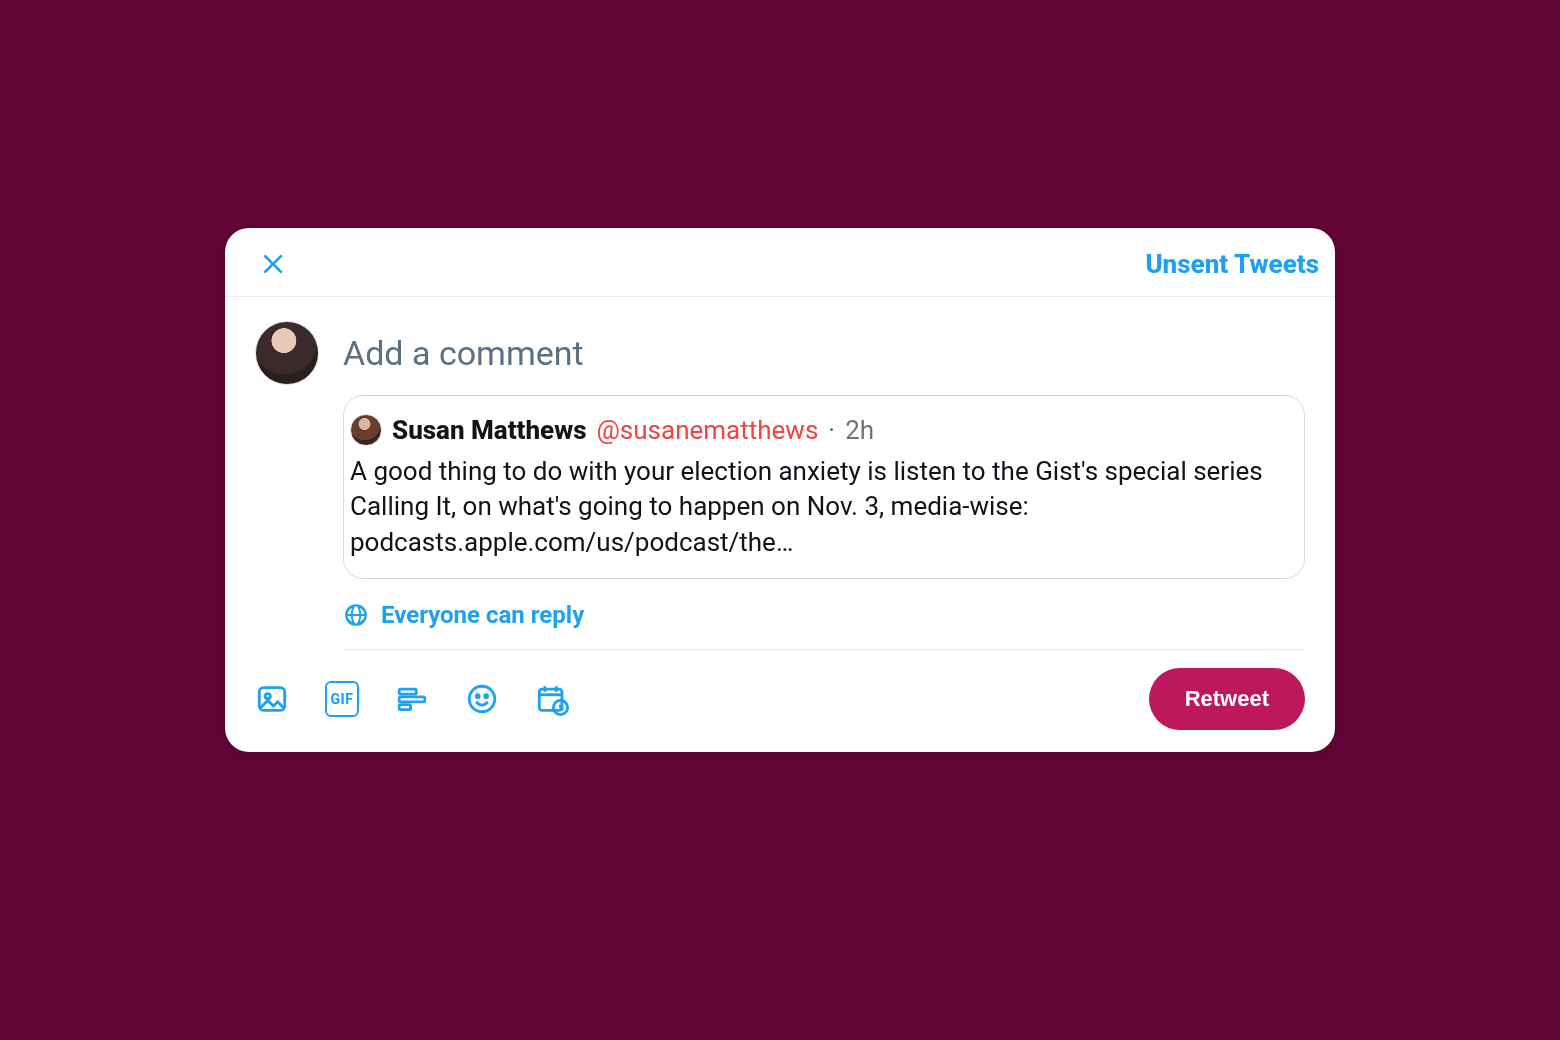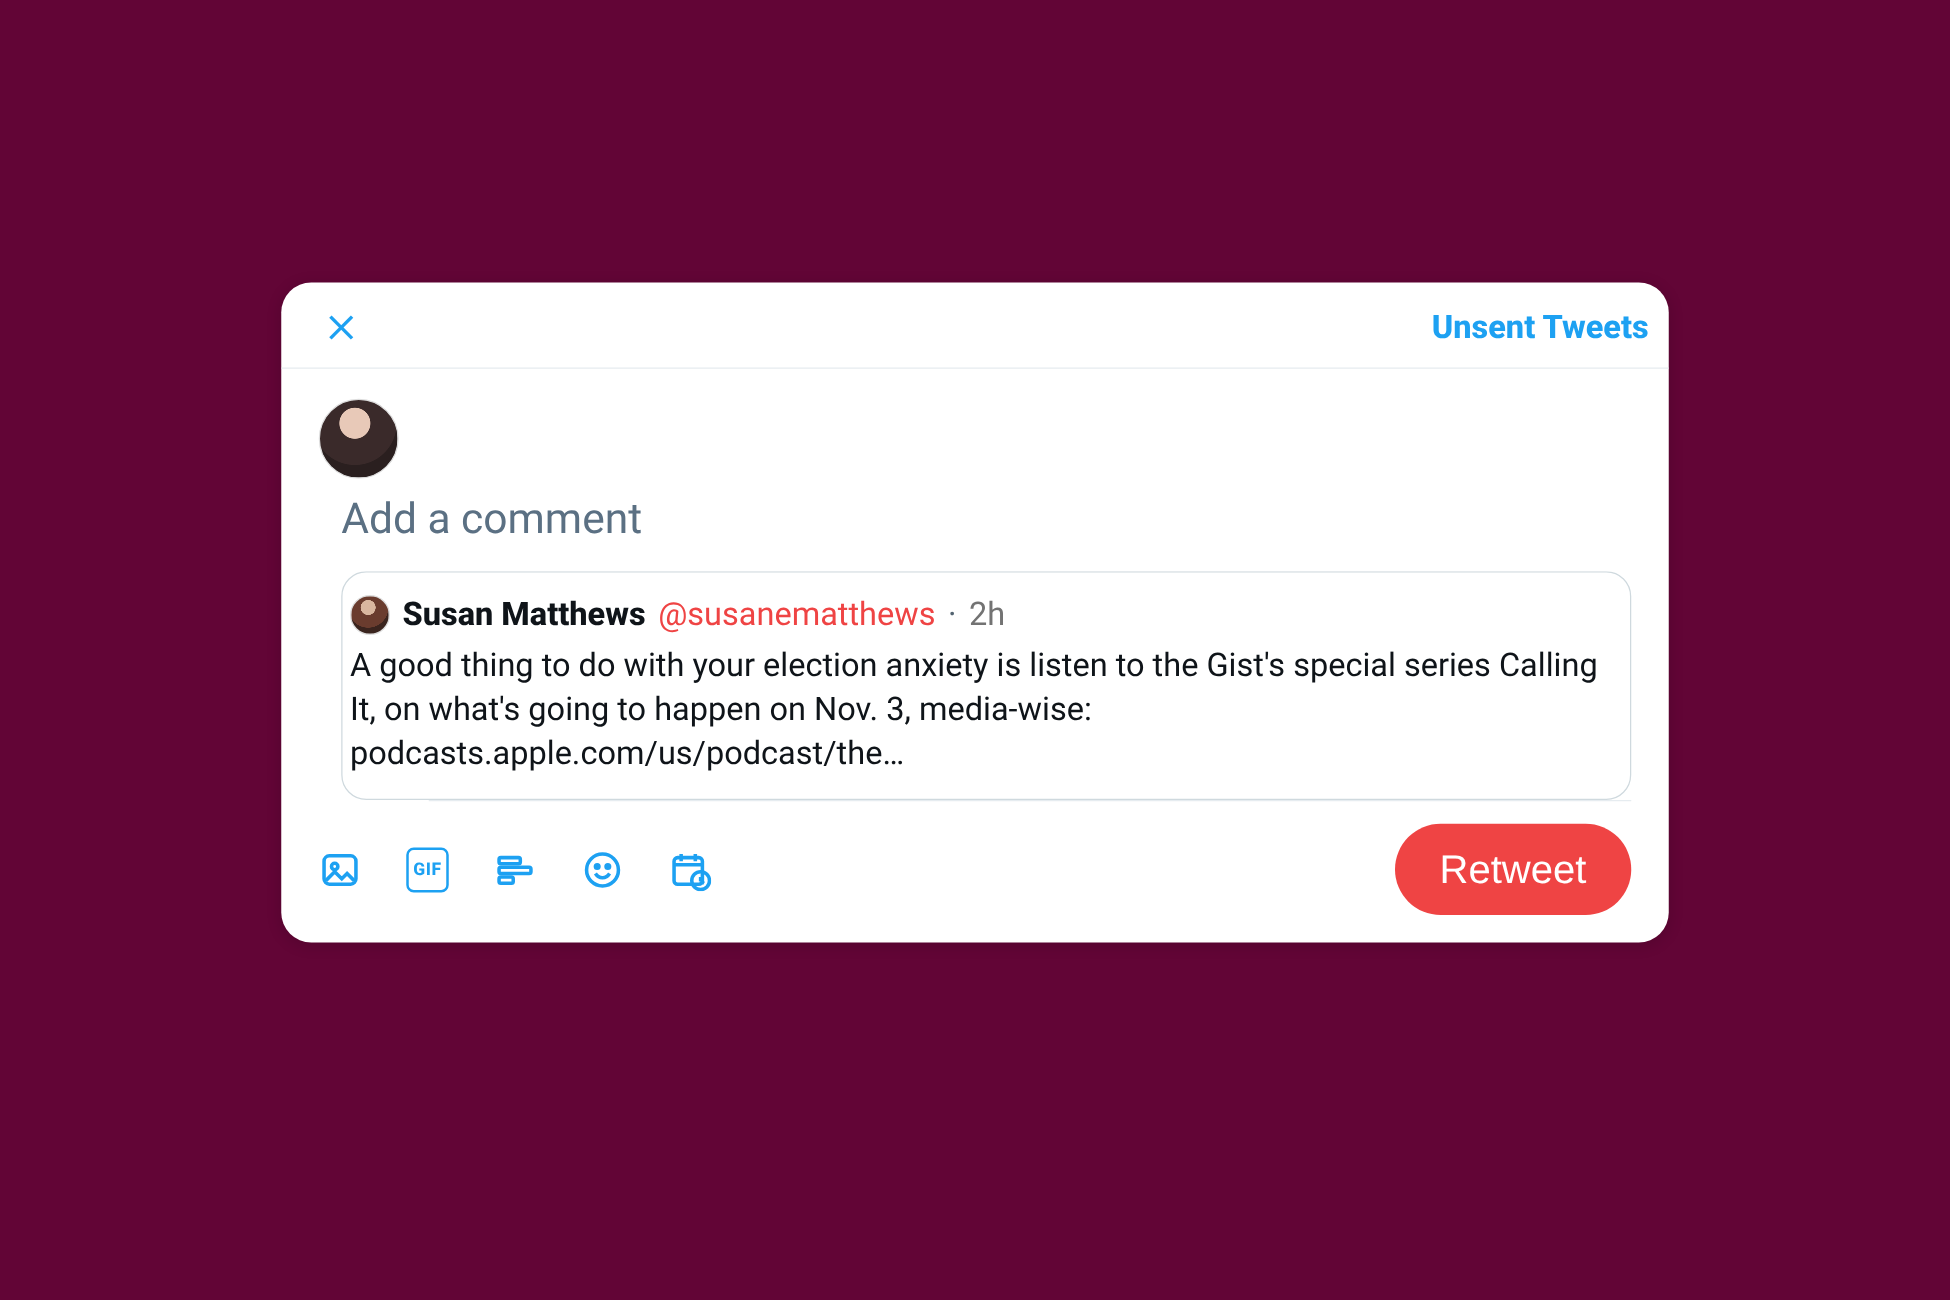--- a/index.html
+++ b/index.html
@@ -38,21 +38,20 @@
   .close-btn svg { width: 26px; height: 26px; stroke: #1da1f2; stroke-width: 2.5; }
   .unsent {
     color: #1da1f2;
     font-weight: 800;
     font-size: 26px;
     cursor: pointer;
   }
   .body {
     display: flex;
     padding: 24px 30px 0 30px;
-    flex-direction: column;
   }
   .avatar-col { width: 70px; flex-shrink: 0; }
   .avatar {
     width: 64px; height: 64px; border-radius: 50%;
     background: radial-gradient(circle at 45% 30%, #e8c9b8 0 22%, #3a2a2a 23% 60%, #2a1f1f 61% 100%);
     border: 1px solid #ddd;
   }
   .content-col { flex: 1; padding-left: 18px; }
   .comment-input {
     width: 100%;
@@ -101,24 +100,24 @@
   .toolbar {
     display: flex;
     align-items: center;
     justify-content: space-between;
     padding: 18px 30px 22px 30px;
   }
   .icons { display: flex; gap: 36px; align-items: center; }
   .tb-icon { width: 34px; height: 34px; display:flex; align-items:center; justify-content:center; cursor:pointer; }
   .tb-icon svg { width: 34px; height: 34px; stroke: #1da1f2; fill: none; stroke-width: 2; }
   .retweet-btn {
-    background: #ef4444;
+    background: #be185d;
     color: #fff;
-    font-weight: 400;
-    font-size: 32px;
+    font-weight: 700;
+    font-size: 22px;
     border: none;
     border-radius: 40px;
     padding: 18px 36px;
     cursor: pointer;
   }
   .gif-box {
     border: 2.2px solid #1da1f2;
     border-radius: 6px;
     width: 40px; height: 36px;
     display:flex; align-items:center; justify-content:center;
@@ -154,20 +153,26 @@
       <div class="quoted">
         <div class="q-header">
           <div class="q-avatar"></div>
           <span class="q-name">Susan Matthews</span>
           <span class="q-handle">@susanematthews</span>
           <span class="q-dot">·</span>
           <span class="q-time">2h</span>
         </div>
         <div class="q-text">A good thing to do with your election anxiety is listen to the Gist's special series Calling It, on what's going to happen on Nov. 3, media-wise: podcasts.apple.com/us/podcast/the…</div>
       </div>
+      <div class="reply-row">
+        <svg viewBox="0 0 24 24">
+            <path d="M12 2a10 10 0 100 20 10 10 0 000-20zm7.9 9h-3.05a16 16 0 00-1.3-5.4A8.03 8.03 0 0119.9 11zM12 4c1 0 2.6 2.4 3 7H9c.4-4.6 2-7 3-7zM8.45 5.6A16 16 0 007.15 11H4.1a8.03 8.03 0 014.35-5.4zM4.1 13h3.05a16 16 0 001.3 5.4A8.03 8.03 0 014.1 13zM12 20c-1 0-2.6-2.4-3-7h6c-.4 4.6-2 7-3 7zm3.55-1.6a16 16 0 001.3-5.4h3.05a8.03 8.03 0 01-4.35 5.4z"></path>
+          </svg>
+        <span>Everyone can reply</span>
+      </div>
     </div>
   </div>
 
   <div class="content-divider"></div>
 
   <div class="toolbar">
     <div class="icons">
       <div class="tb-icon">
         <svg viewBox="0 0 24 24">
             <rect x="3" y="4" width="18" height="16" rx="3"></rect>

